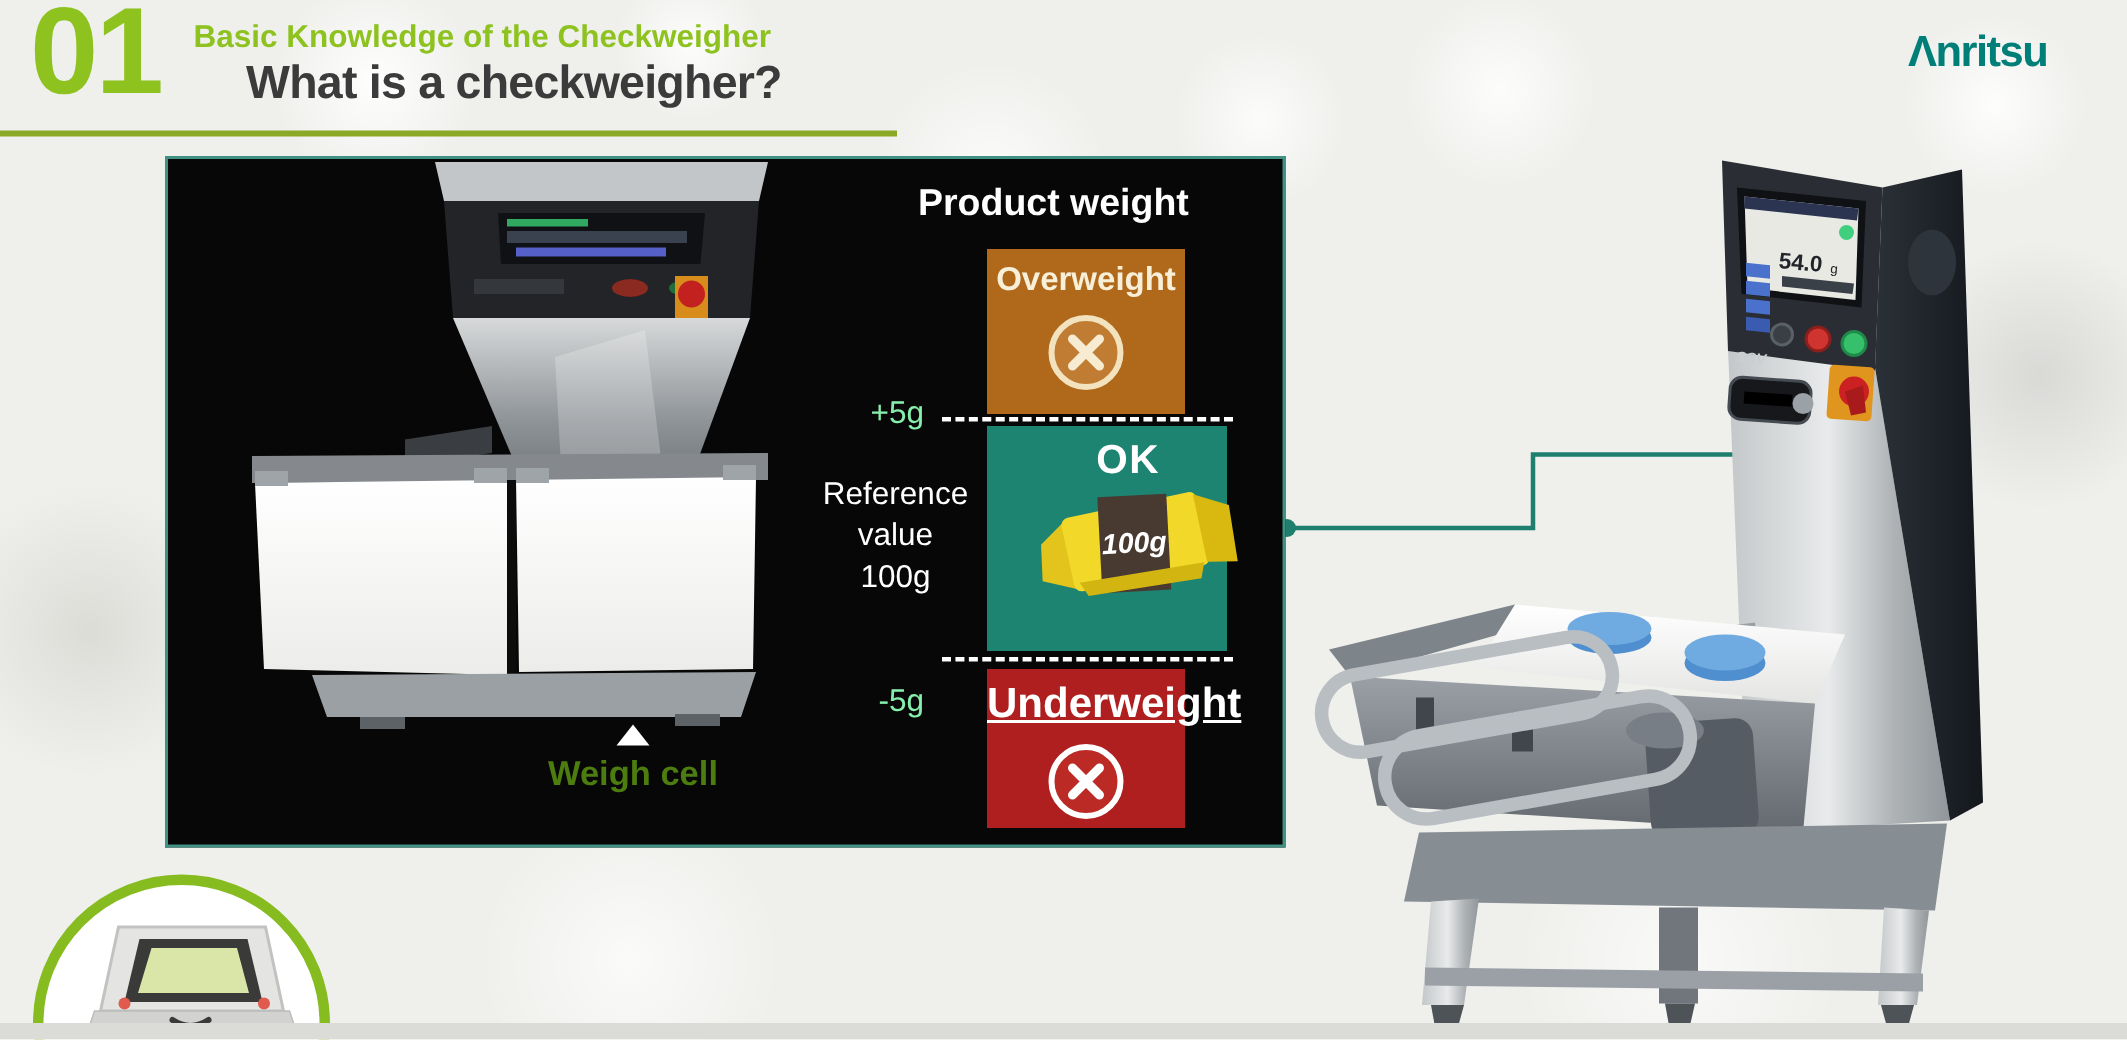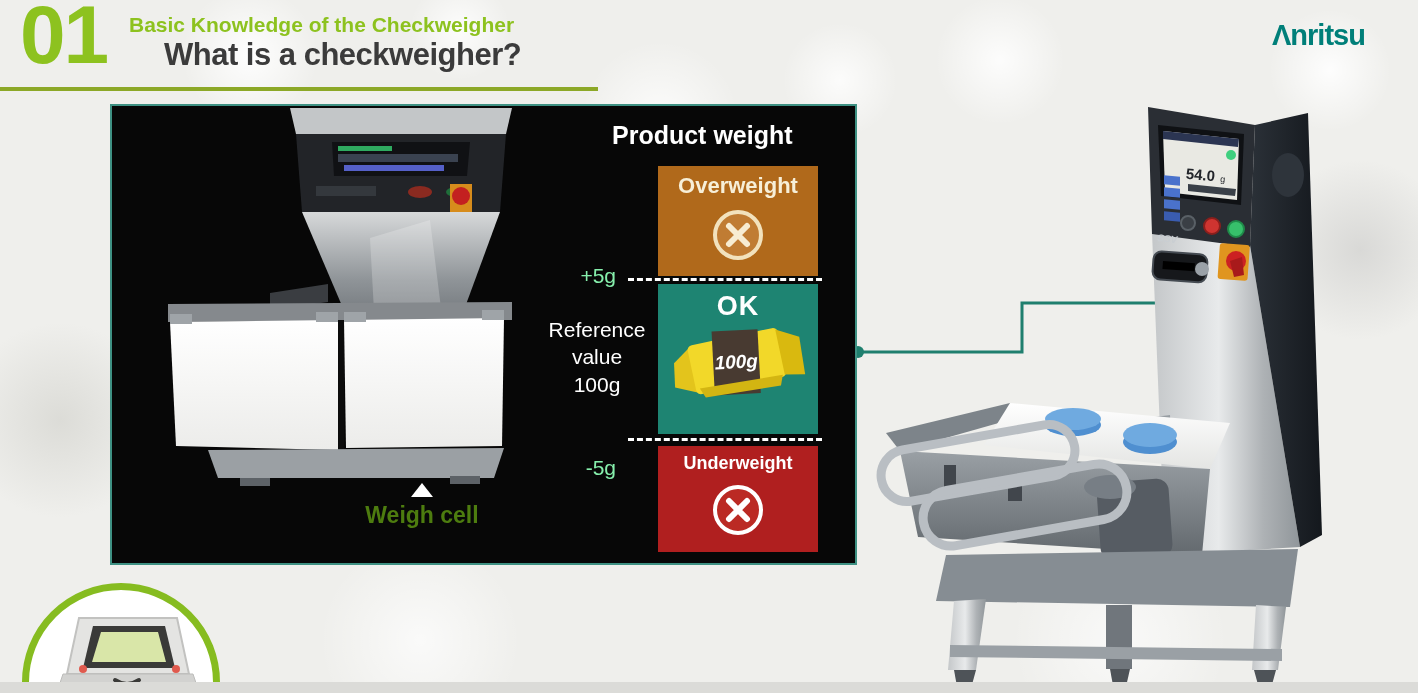--- a/index.html
+++ b/index.html
@@ -22,27 +22,27 @@
   .abs{position:absolute;}
   
   .hdr-number{left:20px;top:-6px;font-size:82px;line-height:1;font-weight:bold;color:#8DC21F;letter-spacing:-2px;}
   .hdr-kicker{left:129px;top:13px;font-size:21px;font-weight:600;color:#8DC21F;}
   .hdr-title{left:127px;top:37px;font-size:31px;font-weight:bold;color:#3B3B3B;letter-spacing:-0.5px;margin-left:37px;}
   .hdr-underline{left:0;top:87px;width:598px;height:4px;background:#8CA827;}
   .logo{left:1272px;top:19px;font-size:29px;font-weight:bold;color:#007F79;letter-spacing:-1px;}
   
   .panel{left:110px;top:104px;width:743px;height:457px;background:#070707;border:2px solid #3E9183;}
   .pw-heading{left:500px;top:15px;width:250px;font-size:25px;font-weight:bold;color:#fff;}
-  .zone{left:546px;width:160px;text-align:center;color:#fff;font-weight:bold;}
+  .zone{left:546px;width:132px;text-align:center;color:#fff;font-weight:bold;}
   .zone-over{top:60px;height:110px;background:#B0691B;color:#F7EFD8;}
-  .zone-ok{top:178px;height:150px;background:#1E8472;}
+  .zone-ok{top:178px;height:150px;background:#1E8472;padding-left:28px;}
   .zone-under{top:340px;height:106px;background:#B01F1F;}
   .zone-label{display:block;margin-top:7px;font-size:22px;}
   .zone-ok .zone-label{font-size:27px;letter-spacing:1px;}
-  .zone-under .zone-label{font-size:18px;}
+  .zone-under .zone-label{font-size:28px;text-decoration:underline;}
   .zone-icon{display:block;margin:9px auto 0;}
   .dash{left:516px;width:194px;height:0;border-top:3px dashed #fff;}
   .dash1{top:172px;} .dash2{top:332px;}
   .thr{width:92px;text-align:right;color:#86efac;font-size:21px;}
   .thr-up{left:412px;top:158px;}
   .thr-dn{left:412px;top:322px;margin-top:28px;}
   .ref{left:423px;top:210px;width:124px;text-align:center;color:#fff;font-size:21px;line-height:1.3;}
   .weighcell-caption{left:190px;top:377px;width:240px;text-align:center;}
   .tri-up{width:0;height:0;margin:0 auto;border-left:11px solid transparent;border-right:11px solid transparent;border-bottom:14px solid #fff;}
   .weighcell-text{display:block;margin-top:5px;color:#4d7c0f;font-size:23px;font-weight:bold;}

